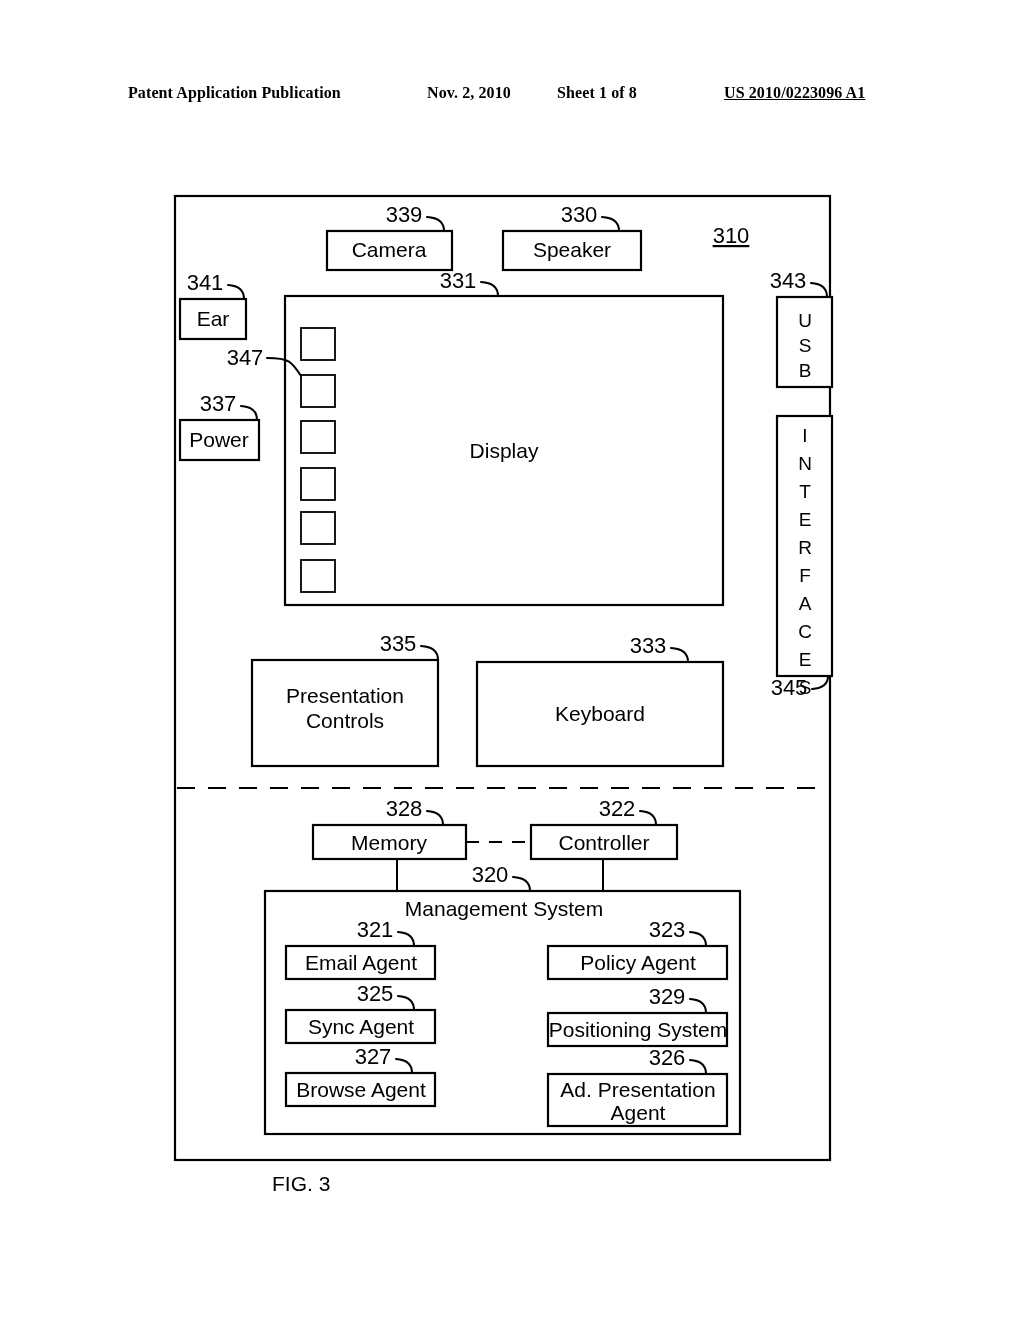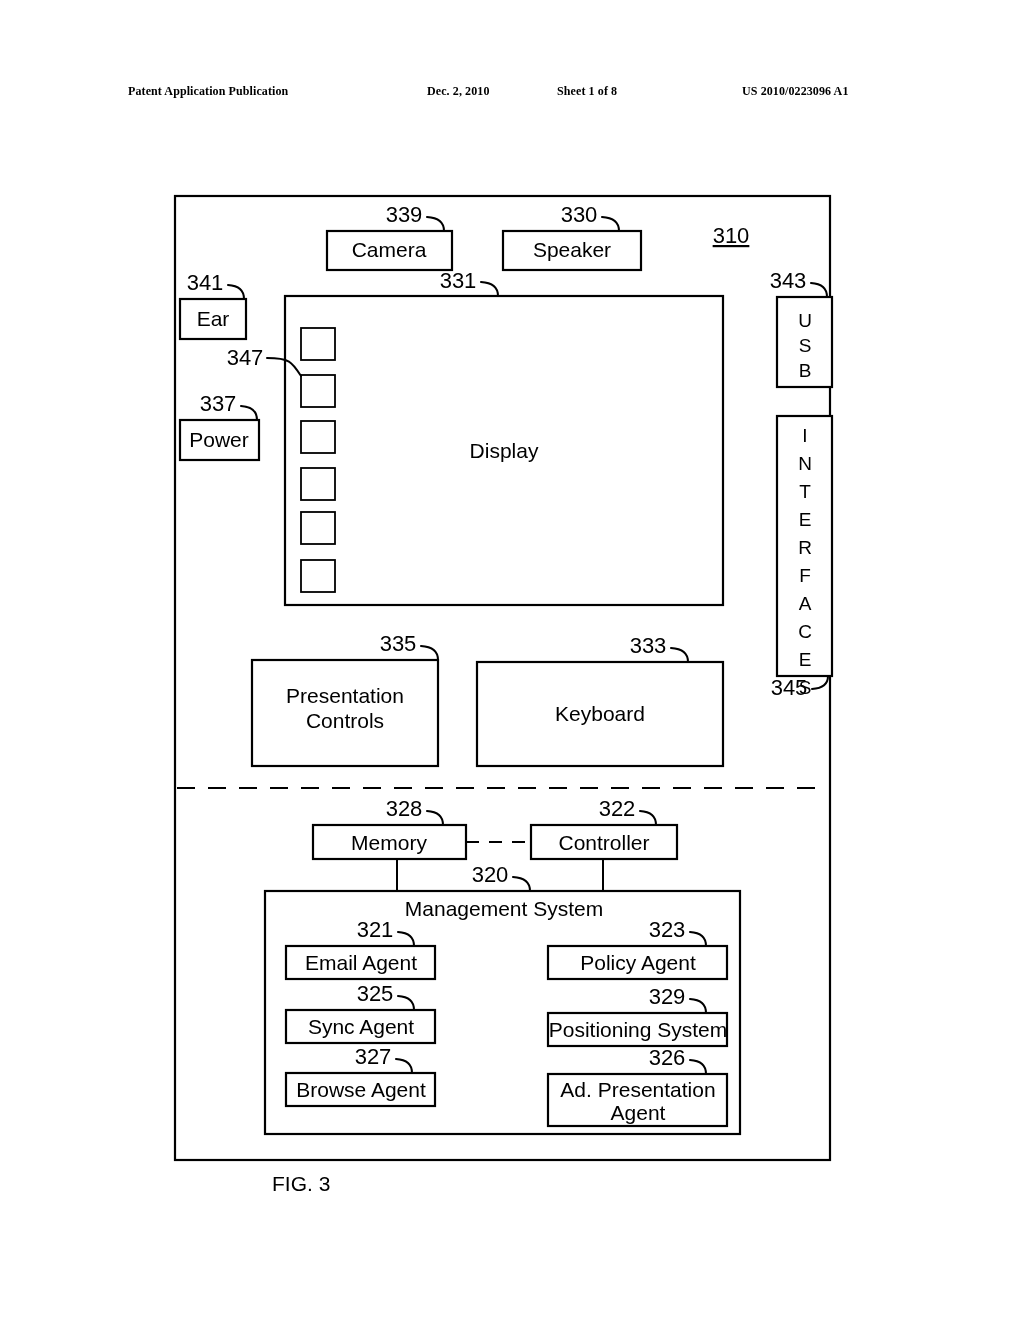--- a/index.html
+++ b/index.html
@@ -26,28 +26,28 @@
   .page-header {
     position: absolute;
     left: 0;
     top: 84px;
     width: 1024px;
     height: 34px;
     display: flex;
     align-items: baseline;
     font-family: "Liberation Serif", serif;
     font-weight: bold;
-    font-size: 12px;
+    font-size: 16px;
     letter-spacing: 0.1px;
     white-space: nowrap;
   }
   .hdr-pub   { position: absolute; left: 128px;  top: 0; }
   .hdr-date  { position: absolute; left: 427px;  top: 0; }
   .hdr-sheet { position: absolute; left: 557px;  top: 0; }
-  .hdr-num   { position: absolute; left: 742px;  top: 0; }
+  .hdr-num   { position: absolute; left: 724px;  top: 0; text-decoration: underline; }
 
   #figure-area {
     position: absolute;
     left: 0;
     top: 0;
     width: 1024px;
     height: 1236px;
   }
   svg#diagram {
     position: absolute;
@@ -74,21 +74,21 @@
   .fig-cap { font-size: 21px; font-weight: normal; }
   .vstack { font-size: 19px; }
 </style>
 </head>
 <body>
 
 <div id="page">
 
   <div class="page-header">
     <span class="hdr-pub">Patent Application Publication</span>
-    <span class="hdr-date">Dec. 2, 2010</span>
+    <span class="hdr-date">Nov. 2, 2010</span>
     <span class="hdr-sheet">Sheet 1 of 8</span>
     <span class="hdr-num">US 2010/0223096 A1</span>
   </div>
 
   <div id="figure-area">
     <svg id="diagram" viewBox="0 0 1024 1320" xmlns="http://www.w3.org/2000/svg">
 
       <rect class="frame" x="175" y="196" width="655" height="964"></rect>
 
       <text class="ref-ul" x="731" y="243" text-anchor="middle">310</text>

